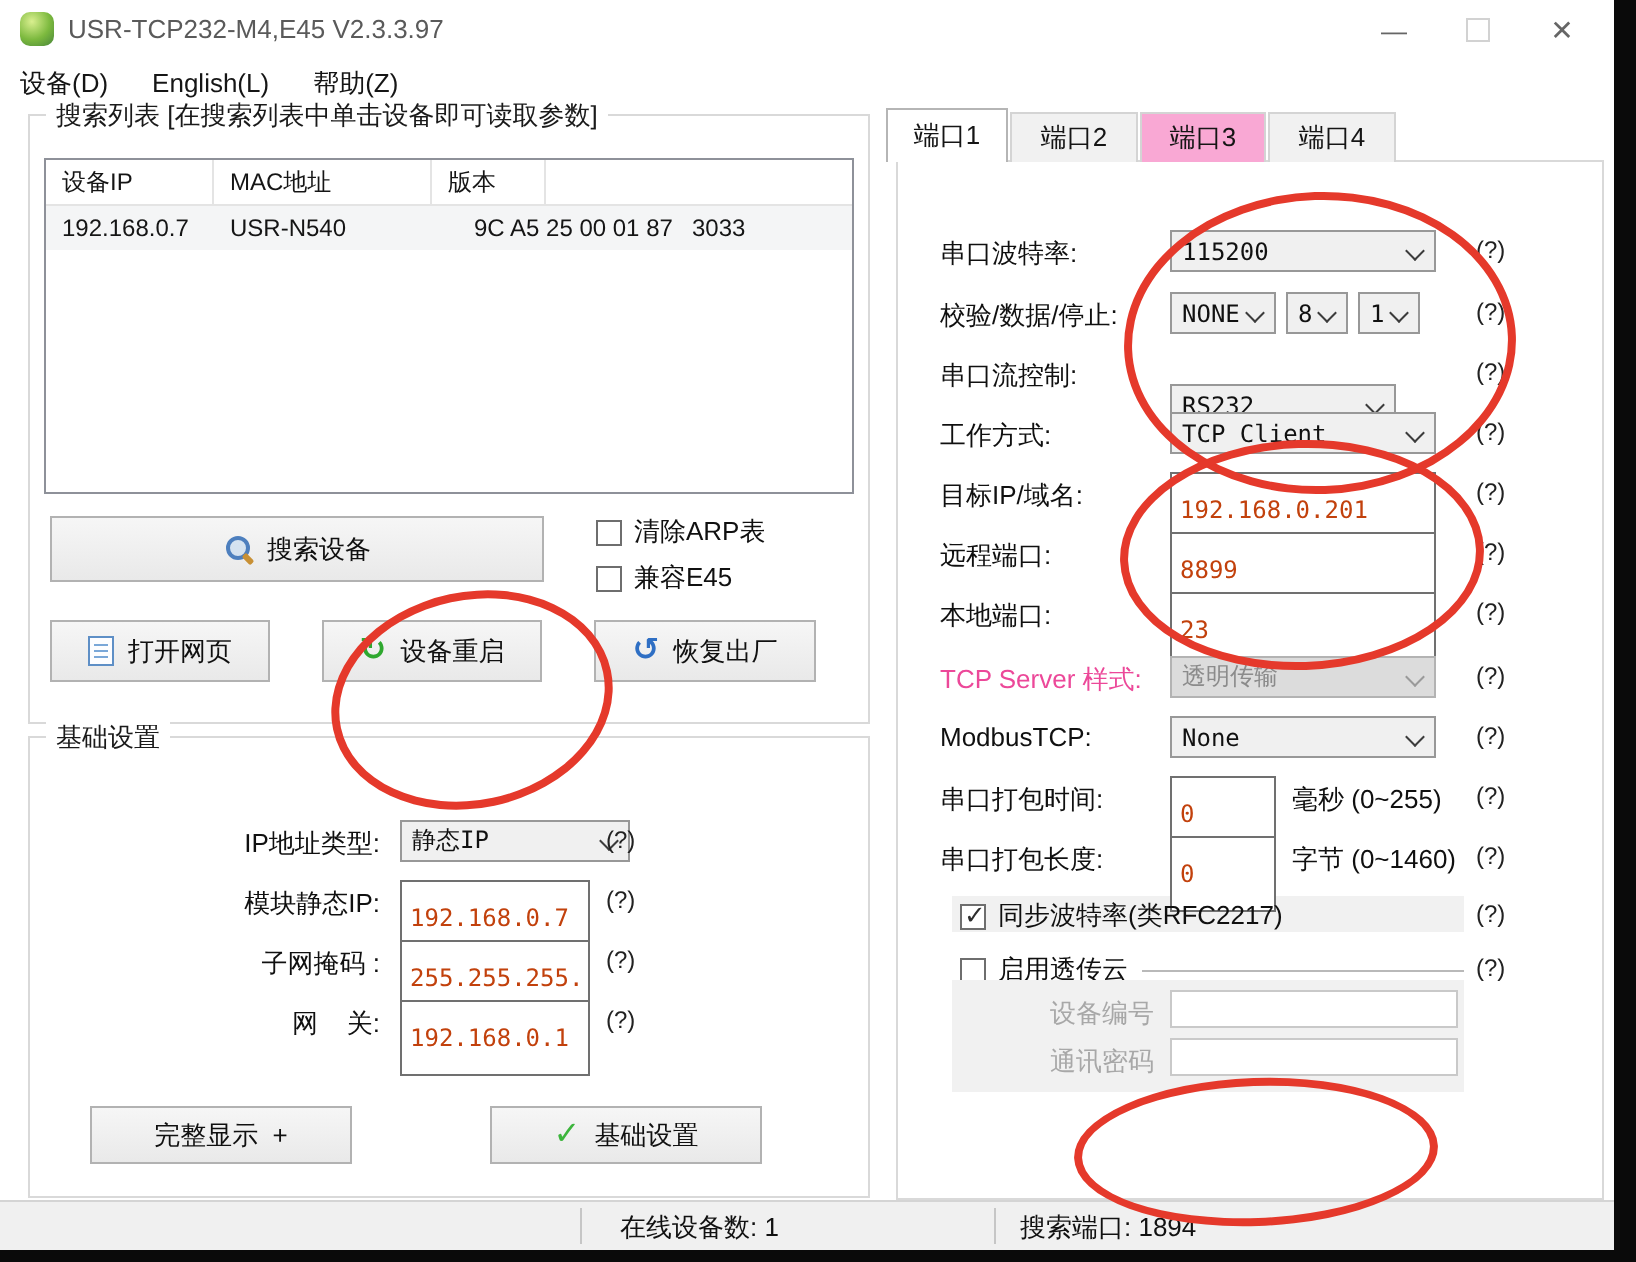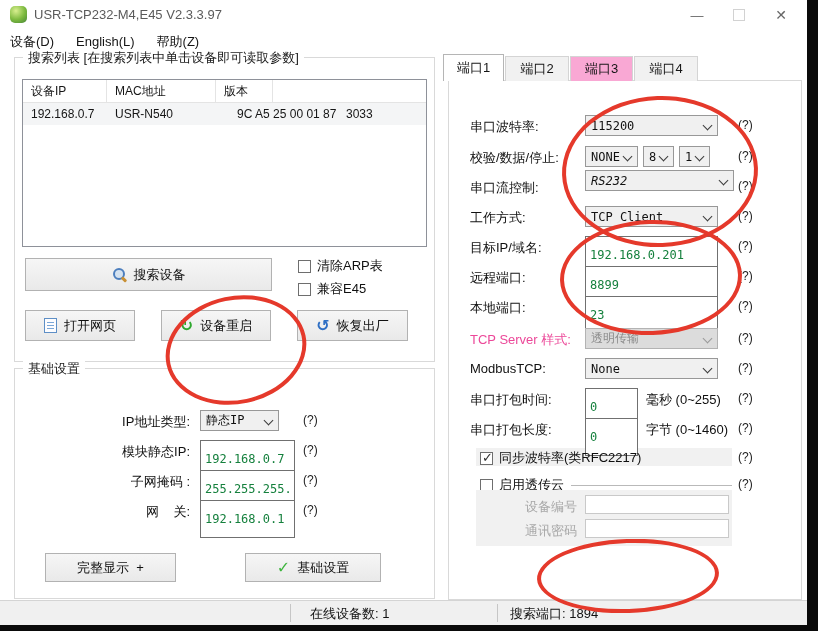--- a/index.html
+++ b/index.html
@@ -59,21 +59,21 @@
 
   
   .combo { position:absolute; box-sizing:border-box; height:21px; background:#f0f0f0; border:1px solid #989898;
            font-family:"DejaVu Sans Mono","Liberation Mono",monospace; font-size:12px; color:#111;
            display:flex; align-items:center; padding:0 16px 0 5px; white-space:pre; overflow:hidden; cursor:pointer; }
   .chev { position:absolute; right:6px; top:6px; width:6px; height:6px;
           border-right:1.5px solid #3c3c3c; border-bottom:1.5px solid #3c3c3c; transform:rotate(45deg); }
   .combo.disabled { background:#dcdcdc; color:#8b8b8b; border-color:#b3b3b3; cursor:default; }
   .combo.disabled .chev { border-color:#9a9a9a; }
   .tbox { position:absolute; box-sizing:border-box; height:21px; border:1px solid #707070; background:#fff;
-          font-family:"DejaVu Sans Mono","Liberation Mono",monospace; font-size:12px; color:#15803d; padding:18px 4px; outline:none; }
+          font-family:"DejaVu Sans Mono","Liberation Mono",monospace; font-size:12px; color:#c2410c; padding:18px 4px; outline:none; }
   .help { position:absolute; font-size:12px; color:#222; cursor:pointer; }
 
   
   .blabel { position:absolute; left:10px; width:165px; text-align:right; font-size:13px; color:#101010; white-space:pre; }
 
   
   #port-panel { position:absolute; left:443px; top:54px; width:361px; height:546px; }
   .panel-body { position:absolute; left:5px; top:26px; width:354px; height:520px; box-sizing:border-box;
                 border:1px solid #d9d9d9; background:#fff; z-index:1; }
   .tab { position:absolute; box-sizing:border-box; display:flex; align-items:center; justify-content:center;
@@ -190,21 +190,21 @@
     <div class="btn" id="btn-factory">
       <span class="icon-restore"></span>
       <span>恢复出厂</span>
     </div>
   </div>
 
   <div class="fieldset" id="fs-basic">
     <span class="legend">基础设置</span>
 
     <span class="blabel" style="top:44px;">IP地址类型:</span>
-    <div class="combo" style="left:185px; top:41px; width:79px;">
+    <div class="combo" style="left:185px; top:41px; width:115px;">
       <span>静态IP</span>
       <span class="chev"></span>
     </div>
     <span class="help" style="left:288px; top:44px;">(?)</span>
 
     <span class="blabel" style="top:74px;">模块静态IP:</span>
     <input class="tbox" style="left: 185px; top: 71px; width: 95px;" value="192.168.0.7">
     <span class="help" style="left:288px; top:74px;">(?)</span>
 
     <span class="blabel" style="top:104px;">子网掩码 :</span>
@@ -255,21 +255,21 @@
       <span>8</span>
       <span class="chev"></span>
     </div>
     <div class="combo" style="left:236px; top:92px; width:31px;">
       <span>1</span>
       <span class="chev"></span>
     </div>
     <span class="help" style="left:295px; top:95px;">(?)</span>
 
     <span class="plabel" style="top:125px;">串口流控制:</span>
-    <div class="combo" style="left:142px; top:116px; width:149px;font-style:italic;">
+    <div class="combo" style="left:142px; top:138px; width:113px;">
       <span>RS232</span>
       <span class="chev"></span>
     </div>
     <span class="help" style="left:295px; top:125px;">(?)</span>
 
     <span class="plabel" style="top:155px;">工作方式:</span>
     <div class="combo" style="left:142px; top:152px; width:133px;">
       <span>TCP Client</span>
       <span class="chev"></span>
     </div>

